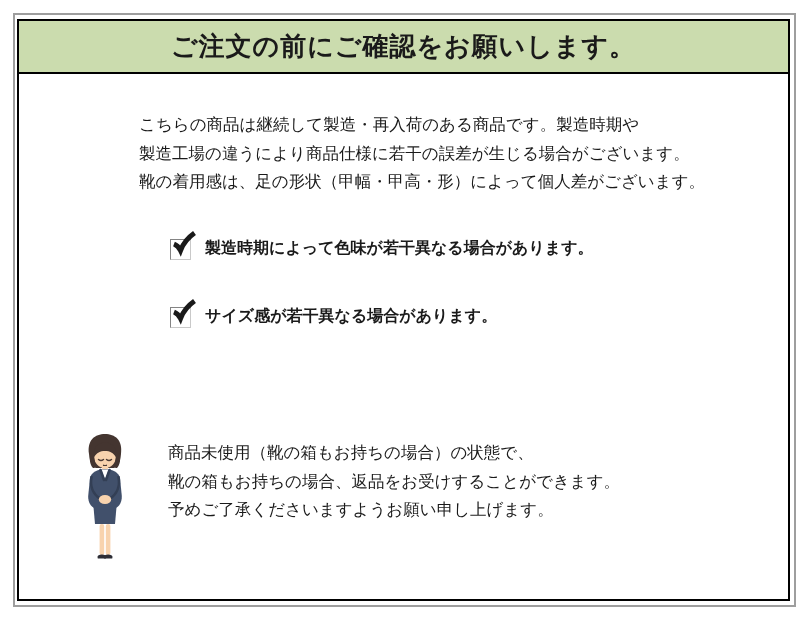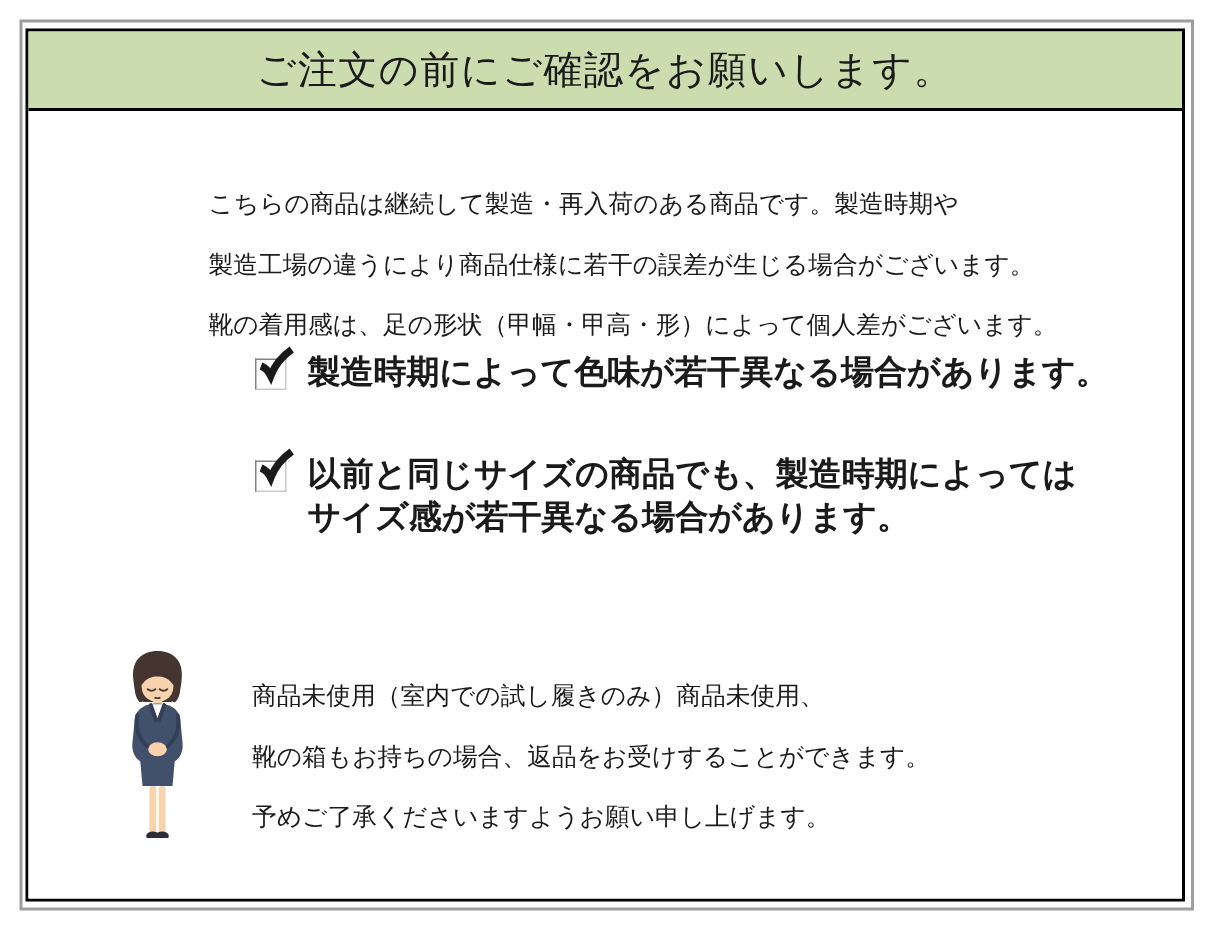--- a/index.html
+++ b/index.html
@@ -15,33 +15,33 @@
   .frame-inner{
     position:absolute;left:2px;top:4px;right:4px;bottom:4px;
     border:2px solid var(--border-black,#000);background:#fff;
   }
   .header{
     height:51px;background:var(--header-bg,#cbdcae);
     border-bottom:2px solid var(--border-black,#000);
     display:flex;align-items:center;justify-content:center;
   }
   .header .title{
-    font-size:26px;font-weight:normal;letter-spacing:1px;white-space:nowrap;
+    font-size:26px;font-weight:bold;letter-spacing:1px;white-space:nowrap;
   }
   .content{position:relative;width:100%;height:calc(100% - 53px);background:#fff;}
   .para{position:absolute;font-size:16.5px;line-height:28.5px;white-space:nowrap;}
-  .para div{white-space:nowrap;margin-top:12px;}
+  .para div{white-space:nowrap;}
   .intro{left:120px;top:36px;}
   .notice{left:156px;top:294px;}
   .returns{left:149px;top:364px;}
   .check-row{position:absolute;left:151px;display:flex;align-items:flex-start;}
   .check-row-1{top:158px;}
   .check-row-2{top:226px;}
   .check-label{
-    font-size:22px;font-weight:bold;line-height:28.5px;white-space:nowrap;
+    font-size:16px;font-weight:bold;line-height:28.5px;white-space:nowrap;
     margin-left:14px;margin-top:2px;
   }
   .checkbox{
     position:relative;display:inline-block;width:19px;height:19px;margin-top:7px;
     background:#fff;flex:0 0 auto;
     border:1px solid var(--checkbox-border,#8a8a8a);
     border-color:#848484 #c9c9c9 #c9c9c9 #848484;
   }
   .checkbox .check{
     position:absolute;left:0px;top:-10px;width:27px;height:27px;overflow:visible;
@@ -87,30 +87,29 @@
         </div>
       </div>
 
       <div class="check-row check-row-2">
         <span class="checkbox">
           <svg class="check" viewBox="0 0 27 27">
             <path d="M3 14 Q7 15.5 9.5 20.5 Q13.5 10 23.5 3"></path>
           </svg>
         </span>
         <div class="check-label">
-          <div>以前と同じサイズの商品でも、製造時期によっては</div>
           <div>サイズ感が若干異なる場合があります。</div>
         </div>
       </div>
 
       <div class="para notice">
       </div>
 
       <div class="para returns">
-        <div>商品未使用（室内での試し履きのみ）商品未使用、</div>
+        <div>商品未使用（靴の箱もお持ちの場合）の状態で、</div>
         <div>靴の箱もお持ちの場合、返品をお受けすることができます。</div>
         <div>予めご了承くださいますようお願い申し上げます。</div>
       </div>
 
       <svg class="woman" viewBox="0 0 58 140">
 
         <path class="c-hair" d="M13 27 C11 13 19 7 29 7 C39 7 47 13 45 27 C44.5 35 41 40 38 41 L20 41 C17 40 13.5 35 13 27 Z"></path>
 
         <circle class="c-skin" cx="29" cy="30" r="11"></circle>
 

